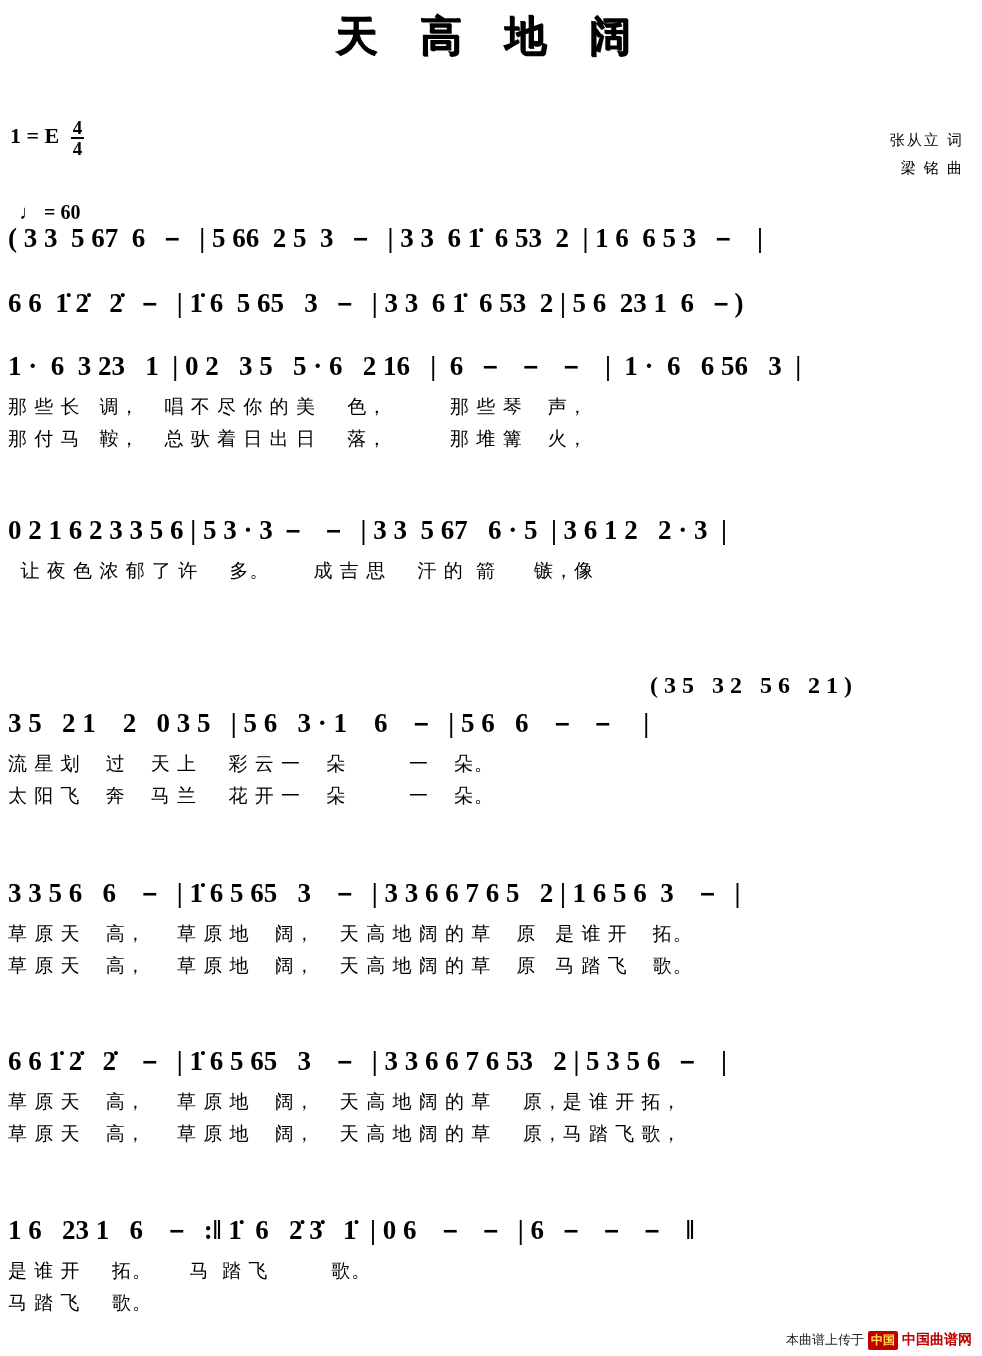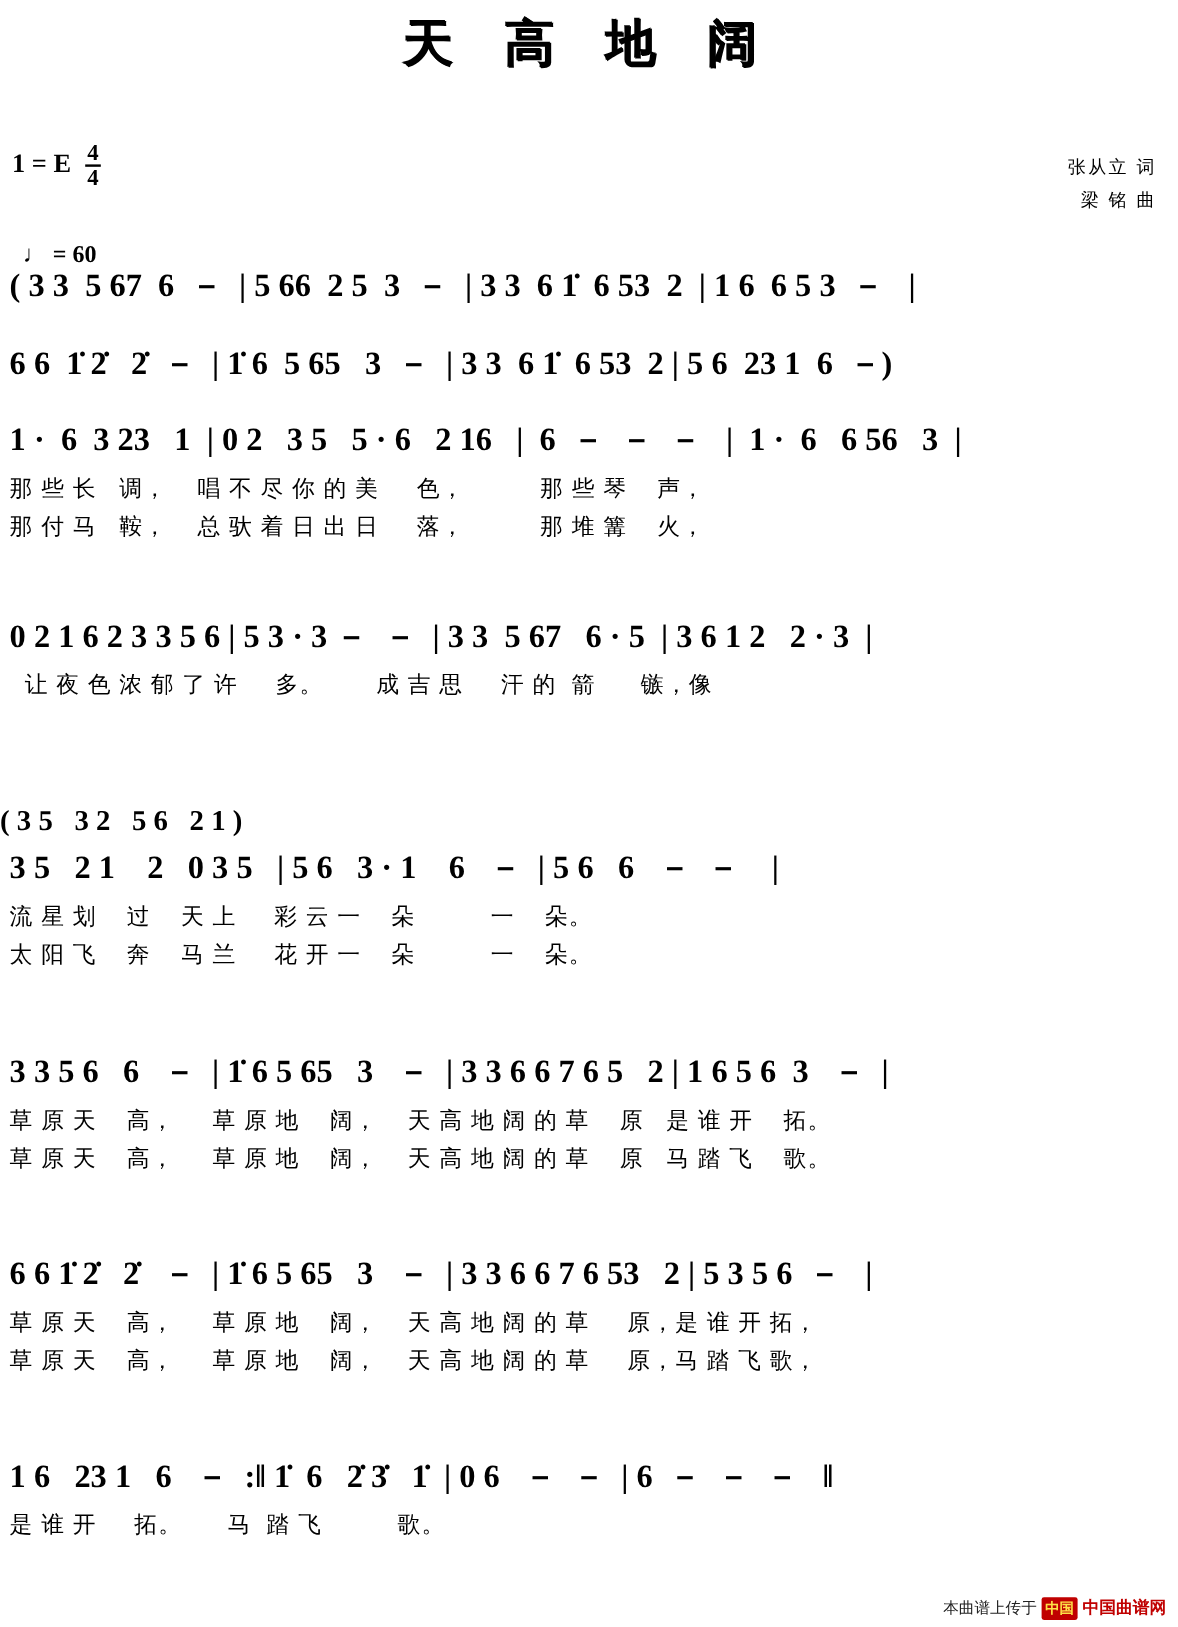--- a/index.html
+++ b/index.html
@@ -116,41 +116,42 @@
     <div class="lyric" style="margin-top:10px;">那 些 长   调，    唱 不 尽 你 的 美     色，          那 些 琴    声，</div>
     <div class="lyric l2">那 付 马   鞍，    总 驮 着 日 出 日     落，          那 堆 篝    火，</div>
   </div>
 
   <div class="system" style="top:512px;">
     <div class="notes">0 2 1 6 2 3 3 5 6 | 5 3 · 3 －  －  | 3 3  5 67   6 · 5  | 3 6 1 2   2 · 3  |</div>
     <div class="lyric" style="margin-top:10px;">  让 夜 色 浓 郁 了 许     多。       成 吉 思     汗 的  箭      镞，像</div>
   </div>
 
   <div class="system" style="top:672px;">
-    <div class="bracketline" style="">( 3 5   3 2   5 6   2 1 )</div>
+    <div class="bracketline" style="padding-left:650px;">( 3 5   3 2   5 6   2 1 )</div>
     <div class="notes" style="margin-top:6px;">3 5   2 1    2   0 3 5   | 5 6   3 · 1    6   －  | 5 6   6   －  －    |</div>
     <div class="lyric" style="margin-top:10px;">流 星 划    过    天 上     彩 云 一    朵          一    朵。</div>
     <div class="lyric l2">太 阳 飞    奔    马 兰     花 开 一    朵          一    朵。</div>
   </div>
 
   <div class="system" style="top:875px;">
     <div class="notes">3 3 5 6   6   －  | 1̇ 6 5 65   3   －  | 3 3 6 6 7 6 5   2 | 1 6 5 6  3   －  |</div>
     <div class="lyric" style="margin-top:10px;">草 原 天    高，     草 原 地    阔，    天 高 地 阔 的 草    原   是 谁 开    拓。</div>
     <div class="lyric l2">草 原 天    高，     草 原 地    阔，    天 高 地 阔 的 草    原   马 踏 飞    歌。</div>
   </div>
 
   <div class="system" style="top:1043px;">
     <div class="notes">6 6 1̇ 2̇   2̇   －  | 1̇ 6 5 65   3   －  | 3 3 6 6 7 6 53   2 | 5 3 5 6  －   |</div>
     <div class="lyric" style="margin-top:10px;">草 原 天    高，     草 原 地    阔，    天 高 地 阔 的 草     原，是 谁 开 拓，</div>
     <div class="lyric l2">草 原 天    高，     草 原 地    阔，    天 高 地 阔 的 草     原，马 踏 飞 歌，</div>
   </div>
 
   <div class="system" style="top:1212px;">
     <div class="notes">1 6   23 1   6   －  :‖ 1̇  6   2̇ 3̇   1̇  | 0 6   －  －  | 6  －  －  －   ‖</div>
     <div class="lyric" style="margin-top:10px;">是 谁 开     拓。      马  踏 飞          歌。</div>
+    <div class="lyric l2">马 踏 飞     歌。</div>
   </div>
 
   <div class="footer">
     <span>本曲谱上传于</span>
     <span class="logo">中国</span>
     <span class="site">中国曲谱网</span>
   </div>
 
 </div>
 

